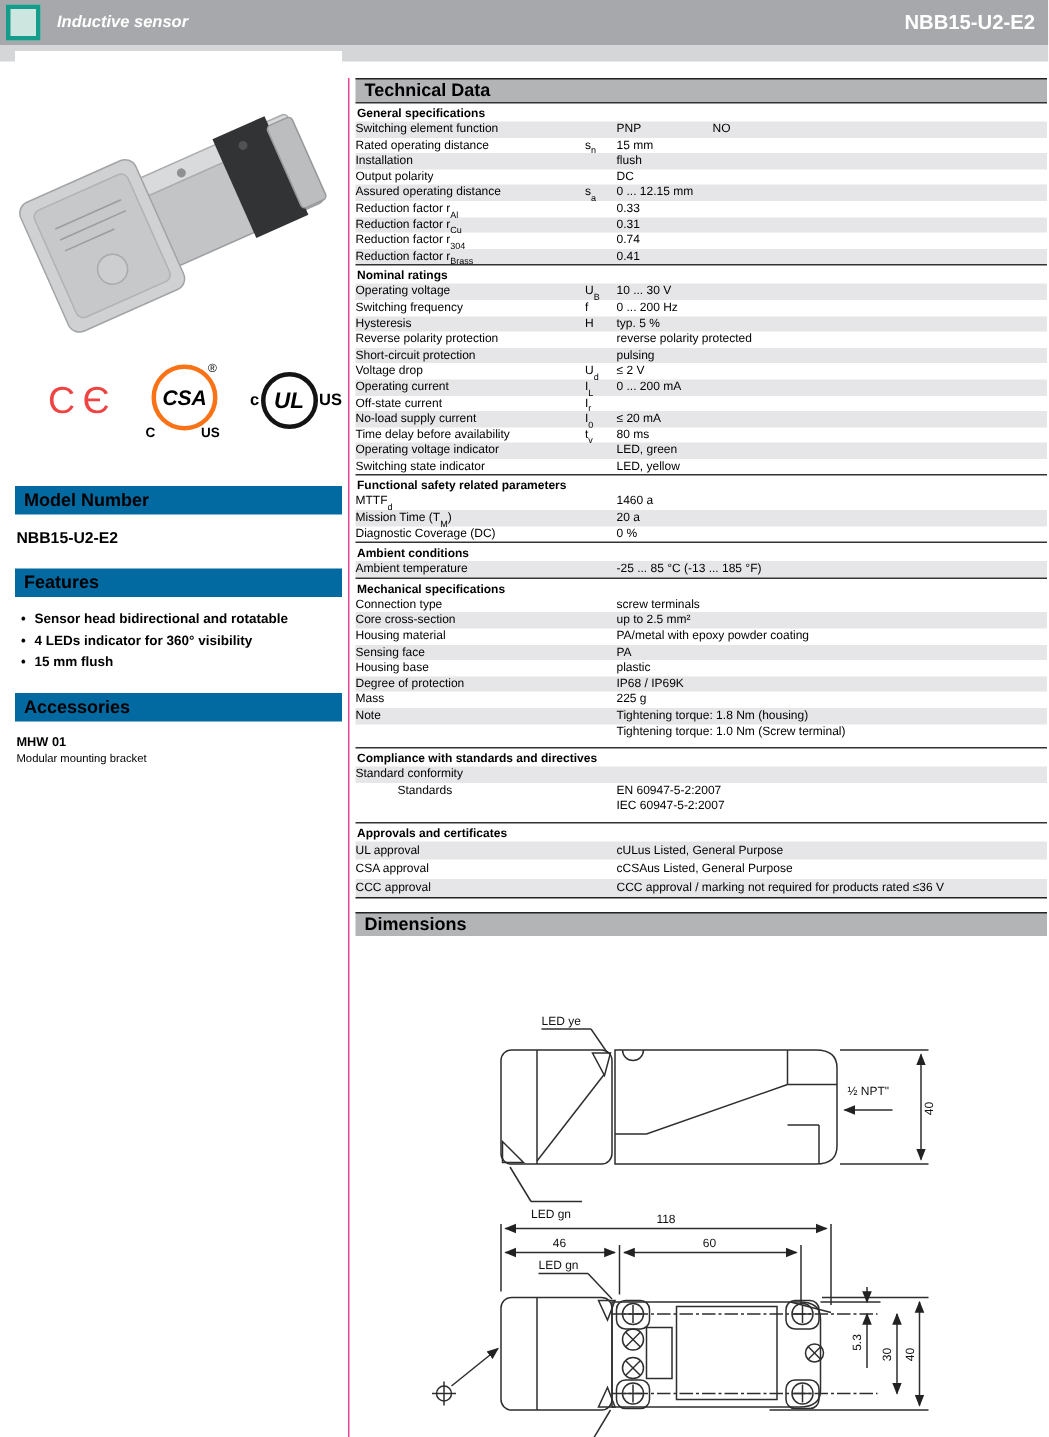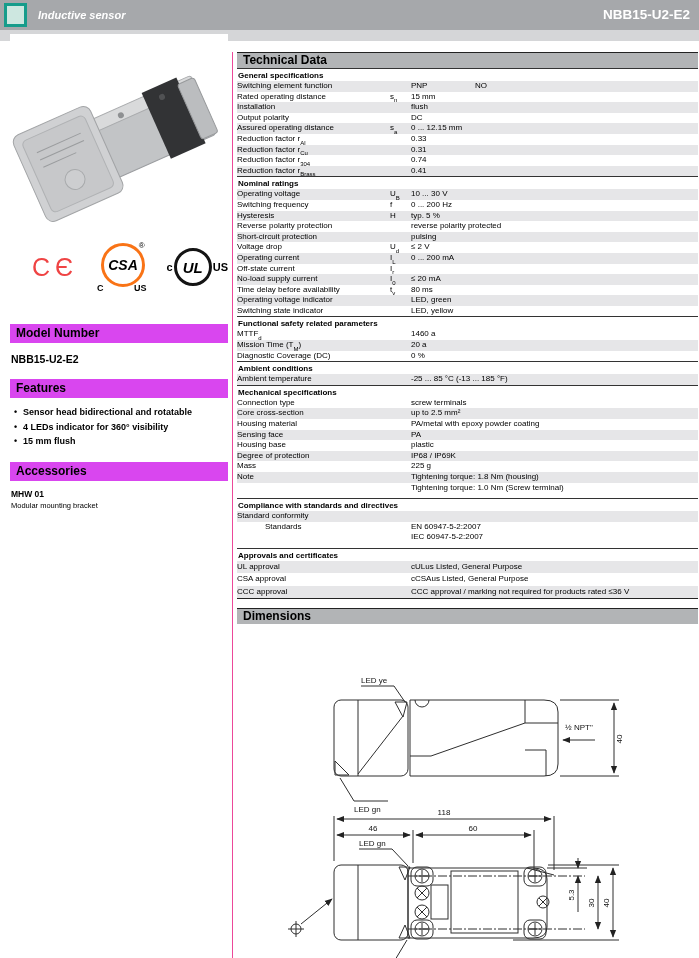--- a/index.html
+++ b/index.html
@@ -24,21 +24,21 @@
                display:flex; align-items:center; justify-content:center; font-weight:bold; font-style:italic; font-size:14px; }
   .csa .reg { position:absolute; right:2px; top:2px; font-size:8px; }
   .csa .cc { position:absolute; left:-1px; bottom:2px; font-size:9px; font-weight:bold; }
   .csa .us { position:absolute; right:0px; bottom:2px; font-size:9px; font-weight:bold; }
   .ul { display:flex; align-items:center; }
   .ul .cc { font-size:11px; font-weight:bold; margin-right:1px; }
   .ul .circ { width:38px; height:38px; border:3px solid #141414; border-radius:50%;
               display:flex; align-items:center; justify-content:center; font-weight:bold; font-style:italic; font-size:15px; }
   .ul .us { font-size:11px; font-weight:bold; margin-left:1px; }
 
-  .secbar { height:19px; line-height:19px; background:#d946ef; font-size:12px; font-weight:bold; padding-left:6px; }
+  .secbar { height:19px; line-height:19px; background:#0369a1; font-size:12px; font-weight:bold; padding-left:6px; }
   .modelval { font-size:10.5px; font-weight:bold; margin:10px 0 14px 1px; }
   .features { list-style:none; margin:9px 0 14px 0; }
   .features li { display:flex; font-size:9px; font-weight:bold; line-height:11.5px; margin-bottom:3px; }
   .features li .bullet { width:13px; padding-left:4px; flex:none; }
   .features li .ftxt { width:180px; }
   .acc { margin:8px 0 0 1px; }
   .acc-code { font-size:8.5px; font-weight:bold; }
   .acc-desc { font-size:7.5px; margin-top:2px; }
 
   

